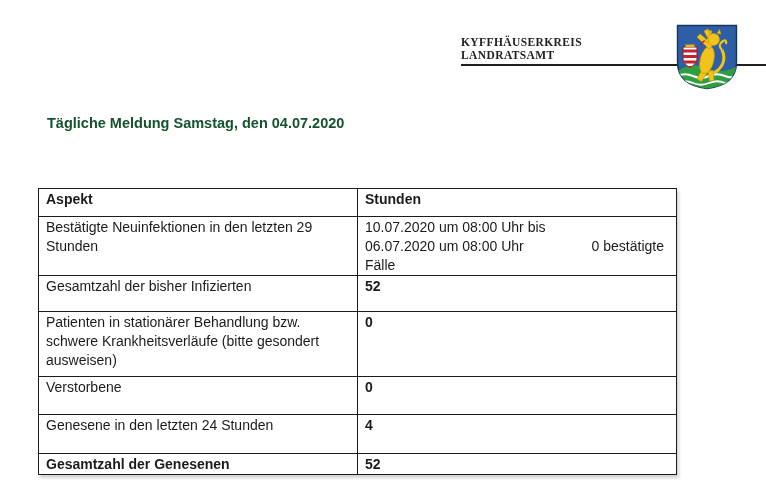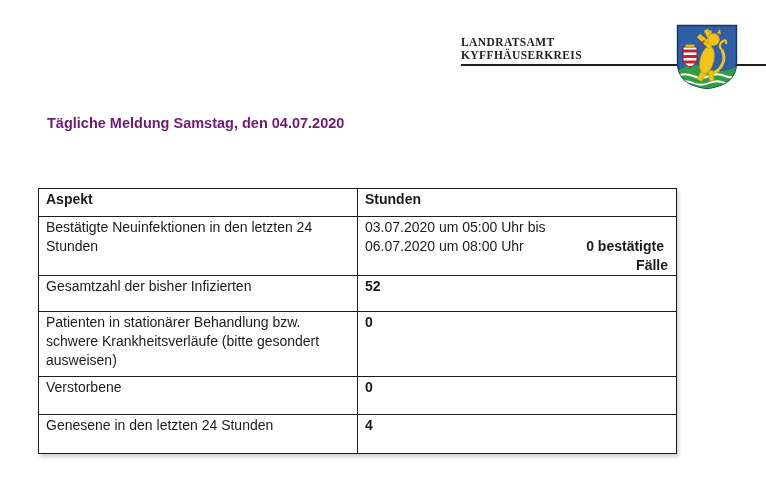--- a/index.html
+++ b/index.html
@@ -18,55 +18,55 @@
     letter-spacing:0.4px;color:#222;
   }
   .head-rule{
     position:absolute;left:461px;top:64px;width:305px;height:2px;
     background:#1f1f1f;z-index:1;
   }
   .crest{position:absolute;left:676px;top:24px;width:62px;height:66px;z-index:2;}
   
   .doc-title{
     position:absolute;left:47px;top:115px;
-    font-size:14.5px;font-weight:bold;color:#701a75;
+    font-size:14.5px;font-weight:bold;color:#14532d;
   }
   
   .doc-table{
     position:absolute;left:38px;top:188px;width:638px;
     border-collapse:collapse;table-layout:fixed;
     font-size:14px;line-height:19px;
     box-shadow:2px 3px 3px rgba(130,130,130,0.35);
   }
   .doc-table col{width:319px;}
   .doc-table td,.doc-table th{
     border:1.5px solid #1c1c1c;
     vertical-align:top;text-align:left;
     padding:1px 8px 0 7px;
     font-weight:normal;overflow:hidden;
   }
   .doc-table th{font-weight:bold;}
   .doc-table td.value{font-weight:bold;}
   .doc-table td.aspect.b{font-weight:bold;}
-  .b{font-weight:bold;text-align:right;}
+  .b{font-weight:normal;}
   thead tr{height:28px;}
   tbody tr:nth-child(1){height:57px;}
   tbody tr:nth-child(2){height:36px;}
   tbody tr:nth-child(3){height:65px;padding-left:24px;}
   tbody tr:nth-child(4){height:38px;margin-left:12px;}
   tbody tr:nth-child(5){height:39px;}
   tbody tr:nth-child(6){height:21px;}
   .period-line2{display:flex;justify-content:space-between;padding-right:4px;}
 </style>
 </head>
 <body>
 
 <div class="org-block">
+  <div>KYFFHÄUSERKREIS</div>
   <div>LANDRATSAMT</div>
-  <div>KYFFHÄUSERKREIS</div>
 </div>
 <div class="head-rule"></div>
 
 <svg class="crest" viewBox="0 0 62 66" xmlns="http://www.w3.org/2000/svg">
   <defs>
     <clipPath id="shieldClip">
       <path d="M1.5,1.5 H60.5 V38 C60.5,55 48,62.5 31,64.5 C14,62.5 1.5,55 1.5,38 Z"></path>
     </clipPath>
     <clipPath id="miniClip">
       <path d="M7,23 h14 v12 c0,5 -7,8.5 -7,8.5 C14,43.5 7,40 7,35 Z"></path>
@@ -122,23 +122,23 @@
       <col>
     </colgroup>
   <thead>
     <tr>
       <th>Aspekt</th>
       <th>Stunden</th>
     </tr>
   </thead>
   <tbody>
     <tr>
-      <td class="aspect">Bestätigte Neuinfektionen in den letzten 24 Stunden</td>
+      <td class="aspect">Bestätigte Neuinfektionen in den letzten 29 Stunden</td>
       <td>
-        <div>03.07.2020 um 05:00 Uhr bis</div>
+        <div>10.07.2020 um 08:00 Uhr bis</div>
         <div class="period-line2">
           <span>06.07.2020 um 08:00 Uhr</span>
           <span class="b">0 bestätigte</span>
         </div>
         <div class="b">Fälle</div>
       </td>
     </tr>
 
   <tr>
     <td class="aspect">Gesamtzahl der bisher Infizierten</td>
@@ -153,14 +153,18 @@
   <tr>
     <td class="aspect">Verstorbene</td>
     <td class="value">0</td>
   </tr>
 
   <tr>
     <td class="aspect">Genesene in den letzten 24 Stunden</td>
     <td class="value">4</td>
   </tr>
 
+  <tr>
+    <td class="aspect b">Gesamtzahl der Genesenen</td>
+    <td class="value">52</td>
+  </tr>
 </tbody>
 </table>
 
 </body></html>

